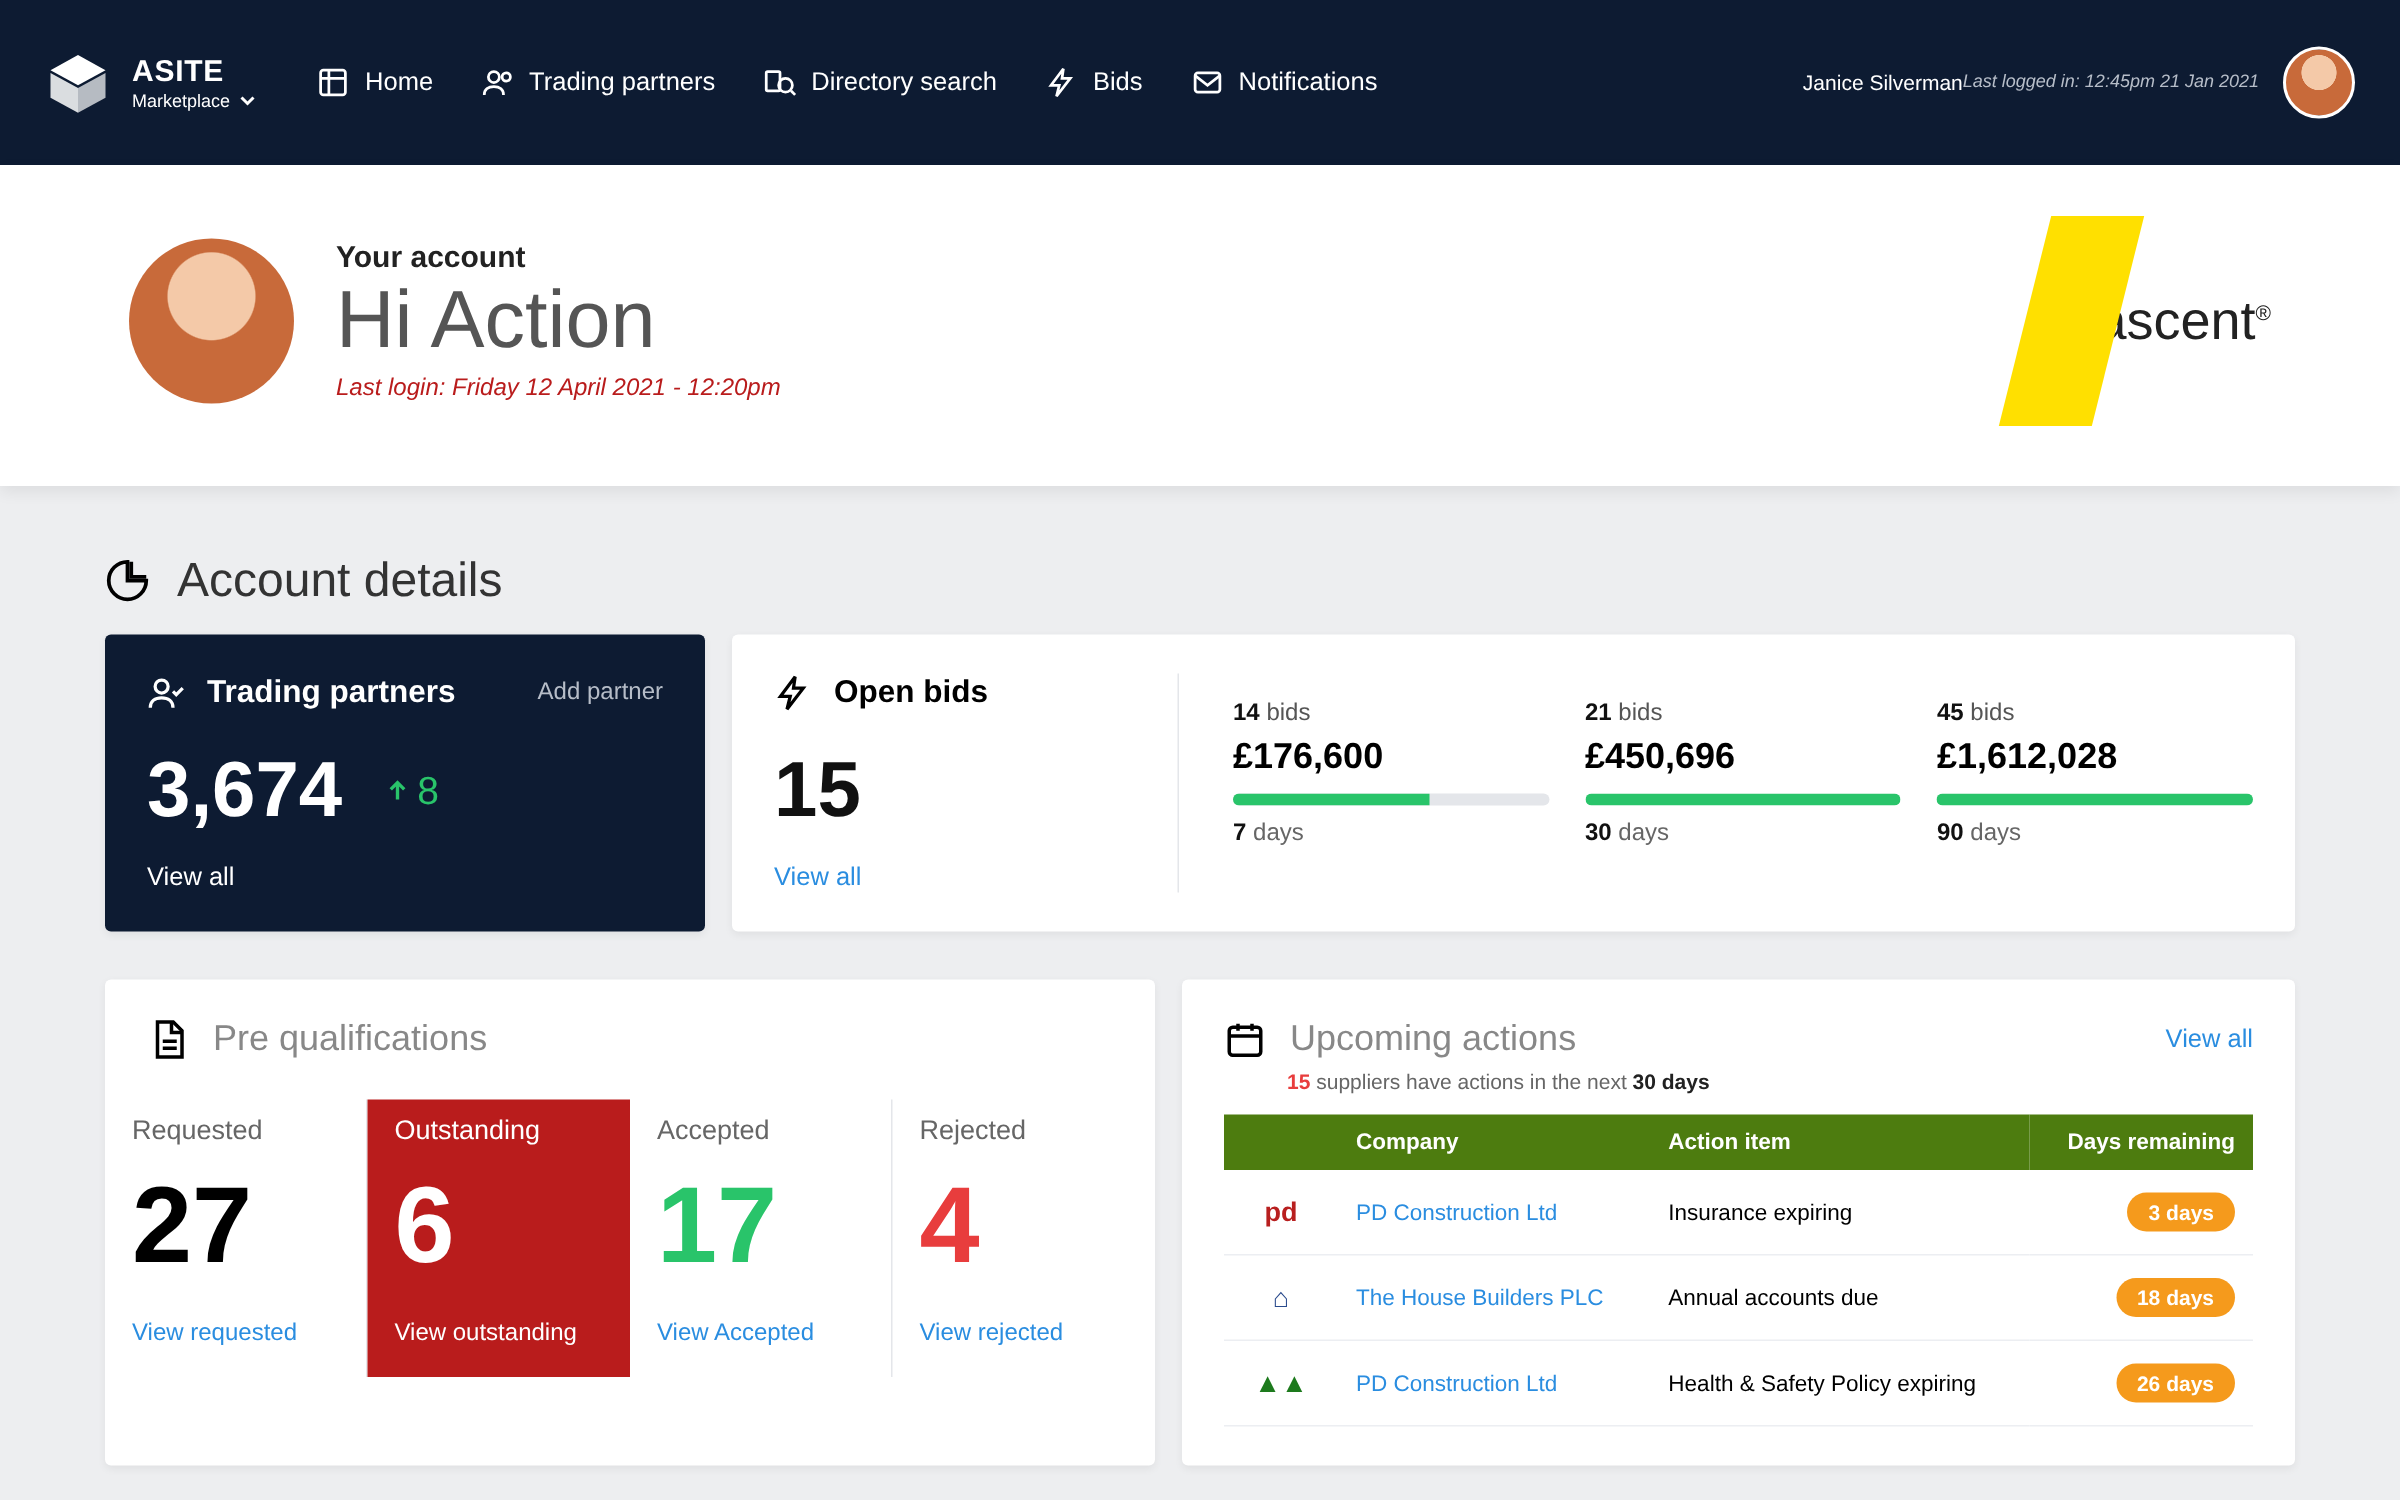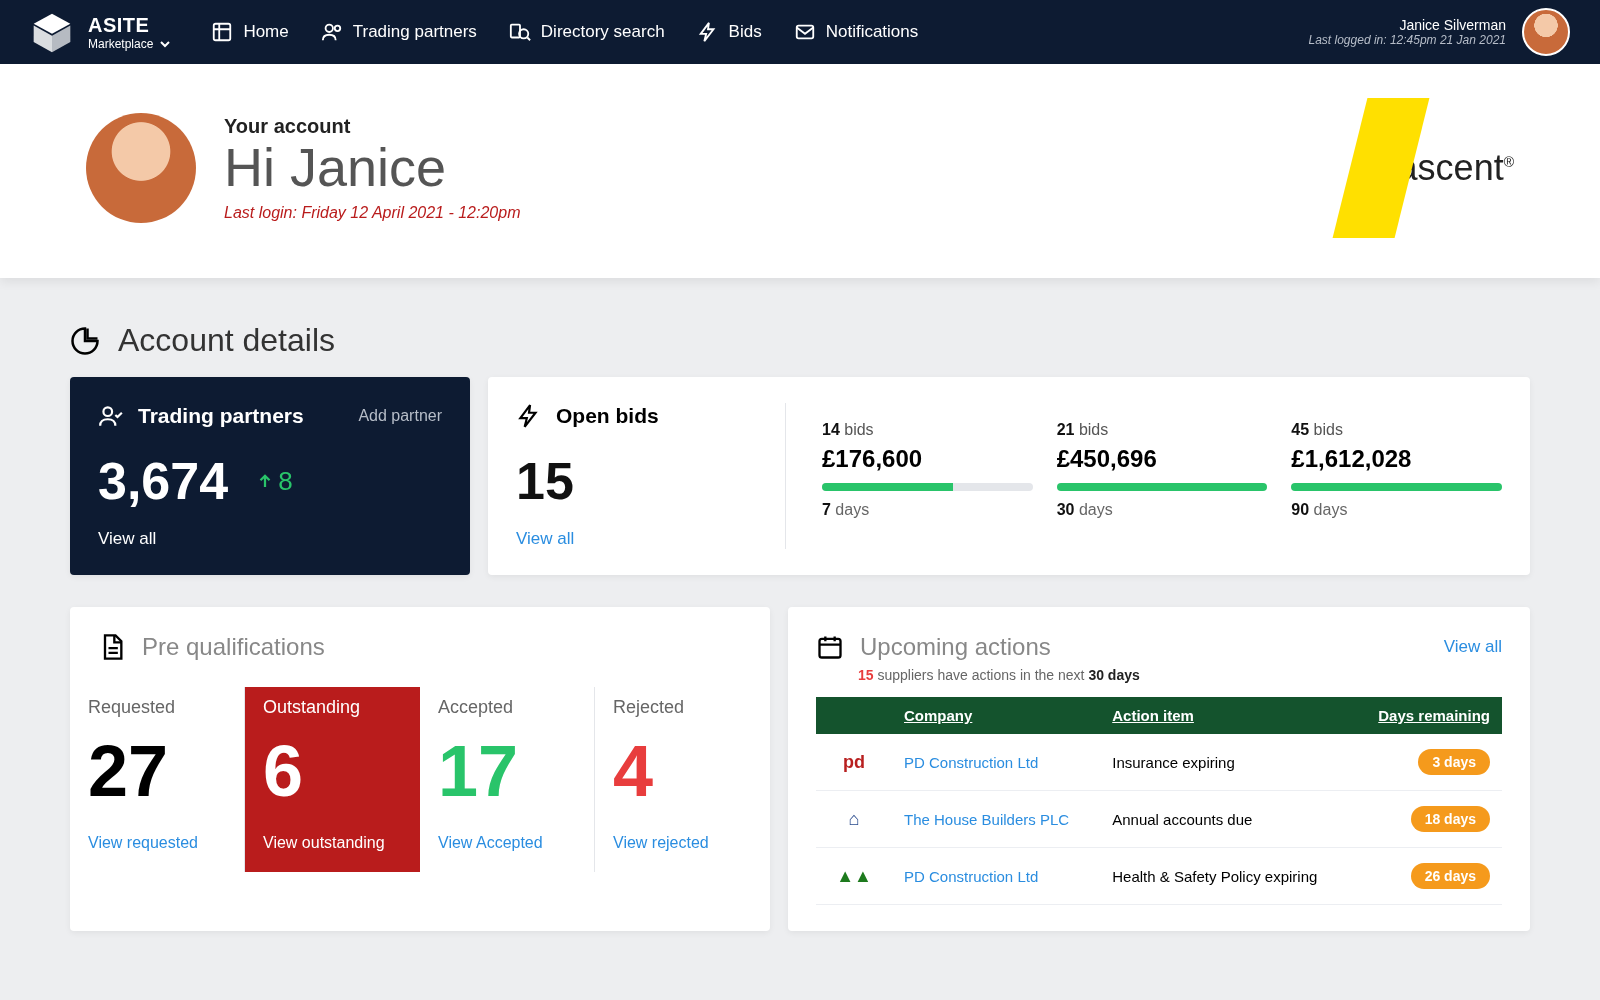--- a/index.html
+++ b/index.html
@@ -1,27 +1,27 @@
 <!DOCTYPE html>
 <html><head>
 <meta charset="utf-8">
 <style>
 * { margin: 0; padding: 0; box-sizing: border-box; }
 body { font-family: -apple-system, BlinkMacSystemFont, 'Segoe UI', Arial, sans-serif; background: #edeef0; width: 1600px; }
-.topbar { background: #0d1b32; height: 64px; display: flex; align-items: center; padding: 0 30px; color: #fff; }
+.topbar { background: #0d1b32; height: 110px; display: flex; align-items: center; padding: 0 30px; color: #fff; }
 .brand { display: flex; align-items: center; gap: 14px; margin-right: 40px; }
 .brand-cube { width: 44px; height: 44px; }
 .brand-text { display: flex; flex-direction: column; }
 .brand-name { font-weight: 700; font-size: 20px; letter-spacing: 0.5px; }
 .brand-sub { font-size: 12px; display: flex; align-items: center; gap: 6px; }
 .nav { display: flex; gap: 32px; align-items: center; }
 .nav-item { display: flex; align-items: center; gap: 10px; cursor: pointer; font-size: 17px; }
 .nav-item svg { width: 22px; height: 22px; }
 .topbar-right { margin-left: auto; display: flex; align-items: center; gap: 16px; text-align: right; }
-.user-meta { display: flex; flex-direction: column; font-size: 14px; }
+.user-meta { display: flex; font-size: 14px; }
 .user-meta .lastlog { font-style: italic; font-size: 12px; color: #b6bdc8; }
 .avatar { width: 48px; height: 48px; border-radius: 50%; background: radial-gradient(circle at 50% 35%, #f4c9a8 0 32%, #c86a3a 33% 100%); border: 2px solid #fff; }
 .hero { background: #fff; padding: 34px 86px 40px; display: flex; align-items: center; gap: 28px; box-shadow: 0 4px 10px rgba(0,0,0,0.07); }
 .avatar-lg { width: 110px; height: 110px; border-radius: 50%; background: radial-gradient(circle at 50% 35%, #f4c9a8 0 32%, #c86a3a 33% 100%); flex-shrink: 0; }
 .hero-text .eyebrow { font-size: 20px; font-weight: 600; color: #222; }
 .hero-text .greet { font-size: 54px; font-weight: 400; color: #555; margin-top: -2px; }
 .hero-text .ll { font-size: 16px; font-style: italic; color: #b91c1c; margin-top: 6px; }
 .ascent { margin-left: auto; display: flex; align-items: center; gap: 0; }
 .ascent-bolt { width: 62px; height: 140px; background: #ffe000; transform: skewX(-14deg); }
 .ascent-word { font-size: 36px; color: #222; margin-left: -14px; }
@@ -68,21 +68,21 @@
 .pq.active .lnk { color: #fff; }
 .num-green { color: #29c46a; }
 .num-red { color: #e83d3d; }
 .ua-head { display: flex; align-items: center; gap: 16px; }
 .ua-head .t { font-size: 24px; color: #888; }
 .ua-head .va { margin-left: auto; color: #2a8de0; font-size: 17px; cursor: pointer; }
 .ua-sub { font-size: 14px; color: #666; margin: 6px 0 14px 42px; }
 .ua-sub .r { color: #e83d3d; font-weight: 600; }
 .ua-sub .b { font-weight: 700; color: #222; }
 .tbl { width: 100%; border-collapse: collapse; }
-.tbl thead { background: #14532d; color: #fff; text-decoration: underline; }
+.tbl thead { background: #4d7c0f; color: #fff; }
 .tbl th { text-align: left; padding: 10px 12px; font-size: 15px; font-weight: 600; }
 .tbl th:last-child { text-align: right; }
 .tbl td { padding: 14px 12px; border-bottom: 1px solid #eceef2; font-size: 15px; }
 .co-logo { width: 52px; height: 28px; display: inline-flex; align-items: center; justify-content: center; font-weight: 700; font-size: 18px; }
 .co-name { color: #2a8de0; cursor: pointer; }
 .pill { background: #f59a1c; color: #fff; border-radius: 16px; padding: 5px 14px; font-size: 14px; font-weight: 600; float: right; }
 .icon { stroke: currentColor; fill: none; stroke-width: 2; }
 </style>
 </head>
 <body>
@@ -150,21 +150,21 @@
       <span class="lastlog">Last logged in: 12:45pm 21 Jan 2021</span>
     </div>
     <div class="avatar"></div>
   </div>
 </div>
 
 <div class="hero">
   <div class="avatar-lg"></div>
   <div class="hero-text">
     <div class="eyebrow">Your account</div>
-    <div class="greet">Hi Janice</div>
+    <div class="greet">Hi Action</div>
     <div class="ll">Last login: Friday 12 April 2021 - 12:20pm</div>
   </div>
   <div class="ascent">
     <div class="ascent-bolt"></div>
     <div class="ascent-word"><span>ascent</span><span class="ascent-r">®</span></div>
   </div>
 </div>
 
 <div class="container">
   <div class="section-head">

